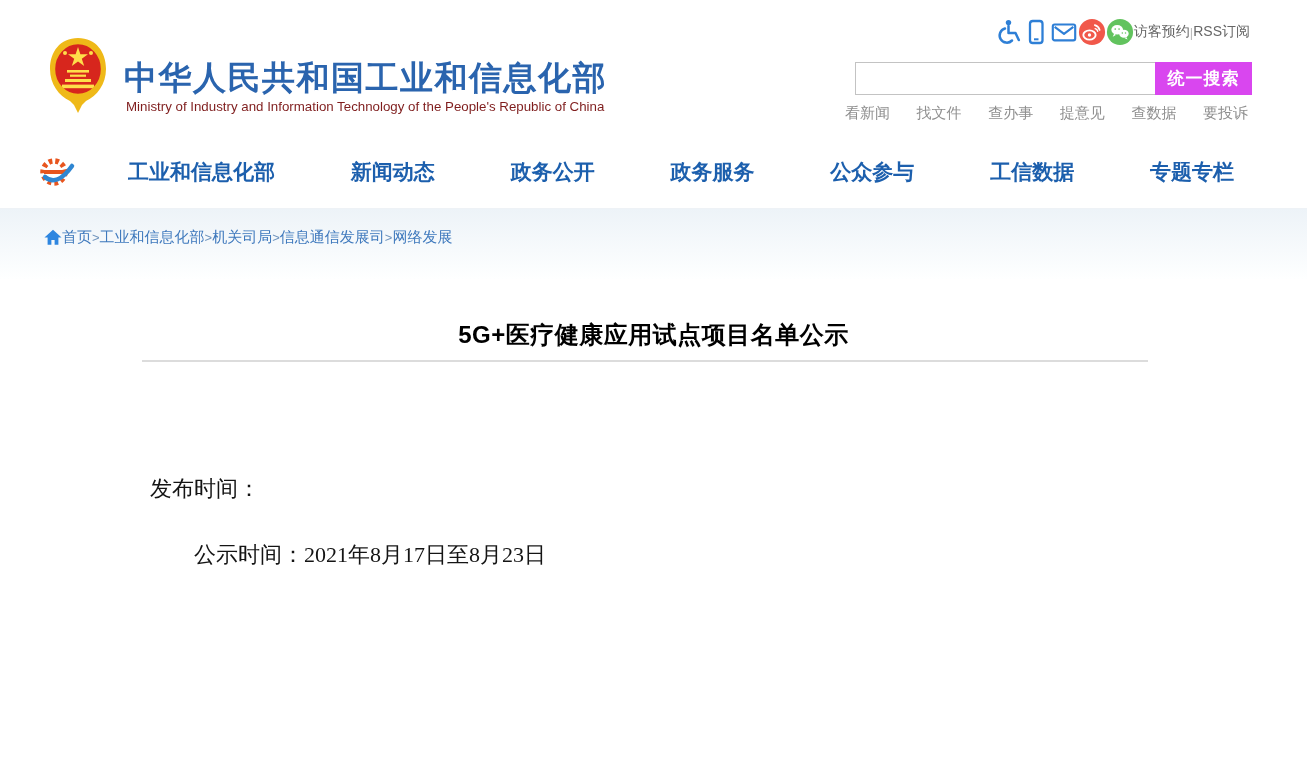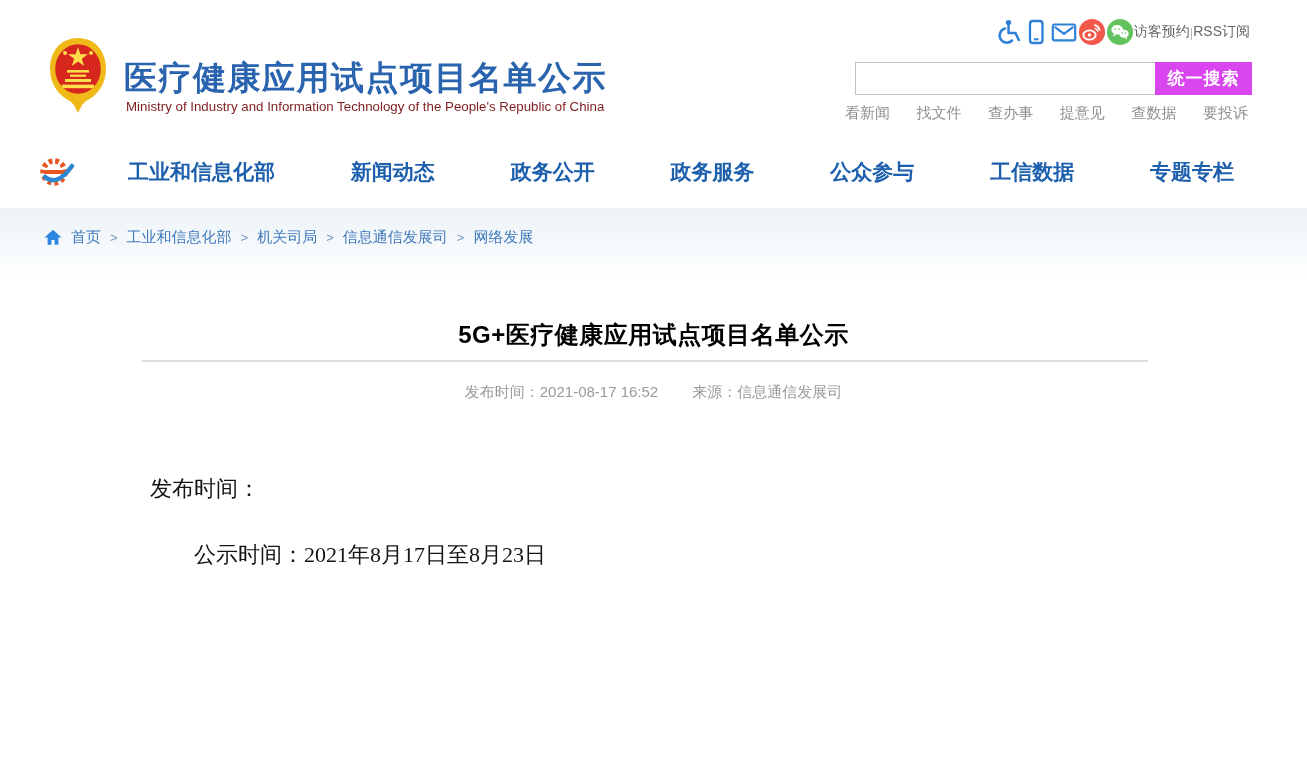--- a/index.html
+++ b/index.html
@@ -33,21 +33,21 @@
   .nav { position:absolute; top:135px; left:0; width:100%; height:74px; background:#fff;
          border-bottom:1px solid #eef2f6; }
   .nav-logo { position:absolute; left:36px; top:16px; width:42px; height:42px; }
   .nav-links { position:absolute; left:128px; right:73px; top:0; height:100%;
                display:flex; justify-content:space-between; align-items:center; }
   .nav-link { font-size:21px; font-weight:bold; color:#1c5fad; text-decoration:none; cursor:pointer; white-space:nowrap; }
 
   
   .band { position:absolute; top:209px; left:0; width:100%; height:70px;
           background:linear-gradient(#edf3f8, #feffff); }
-  .breadcrumb { position:absolute; top:228px; left:44px; display:flex; align-items:center; gap:9px; }
+  .breadcrumb { position:absolute; top:228px; left:44px; display:flex; align-items:center; }
   .crumb-home { width:18px; height:17px; display:inline-flex; }
   .crumb { font-size:15px; color:#3f79bd; text-decoration:none; cursor:pointer; }
   .crumb-sep { font-size:13px; color:#6e93bd; }
 
   
   .article-title { position:absolute; top:303px; left:0; width:100%; text-align:center;
                    font-size:24px; font-weight:bold; color:#000; letter-spacing:0.5px; }
   .title-divider { position:absolute; top:360px; left:142px; width:1006px; height:2px; background:#dcdcdc; }
   .article-meta { position:absolute; top:383px; left:0; width:100%; text-align:center;
                   font-size:15px; color:#9a9a9a; }
@@ -78,21 +78,21 @@
         <g fill="#ffde4a">
           <rect x="21" y="34" width="22" height="2.6"></rect>
           <rect x="24" y="38.6" width="16" height="2.2"></rect>
           <rect x="19" y="43" width="26" height="3"></rect>
           <rect x="16" y="48.6" width="32" height="3.6"></rect>
         </g>
         <ellipse cx="32" cy="33" rx="24" ry="26" fill="none" stroke="#efb918" stroke-width="2.4"></ellipse>
       </svg>
     </div>
 
-    <div class="site-title">医疗健康应用试点项目名单公示</div>
+    <div class="site-title">中华人民共和国工业和信息化部</div>
     <div class="site-subtitle">Ministry of Industry and Information Technology of the People's Republic of China</div>
 
     <div class="top-right-row">
       <span class="tr-icon">
         <svg viewBox="0 0 28 28" width="28" height="28">
           <circle cx="14.5" cy="4.6" r="2.7" fill="#2e7fd6"></circle>
           <path d="M14.5 8 v7 h7 l3.3 7" stroke="#2e7fd6" stroke-width="2.5" fill="none" stroke-linecap="round" stroke-linejoin="round"></path>
           <path d="M18 22.5 a7.2 7.2 0 1 1 -7 -12" stroke="#2e7fd6" stroke-width="2.5" fill="none" stroke-linecap="round"></path>
         </svg>
       </span>
@@ -184,22 +184,19 @@
     <a class="crumb">机关司局</a>
     <span class="crumb-sep">&gt;</span>
     <a class="crumb">信息通信发展司</a>
     <span class="crumb-sep">&gt;</span>
     <a class="crumb">网络发展</a>
   </div>
 
   <h1 class="article-title">5G+医疗健康应用试点项目名单公示</h1>
   <div class="title-divider"></div>
 
-  <div class="article-meta">
-    <span class="meta-chunk"><span class="meta-label">发布时间：</span><span>2021-08-17 16:52</span></span><span class="meta-chunk"><span class="meta-label">来源：</span><span>信息通信发展司</span></span>
-  </div>
 
   <div class="article-body">
     <p>发布时间：</p>
     <p class="p-indent p-gap">公示时间：2021年8月17日至8月23日</p>
   </div>
 
 </div>
 
 </body></html>

